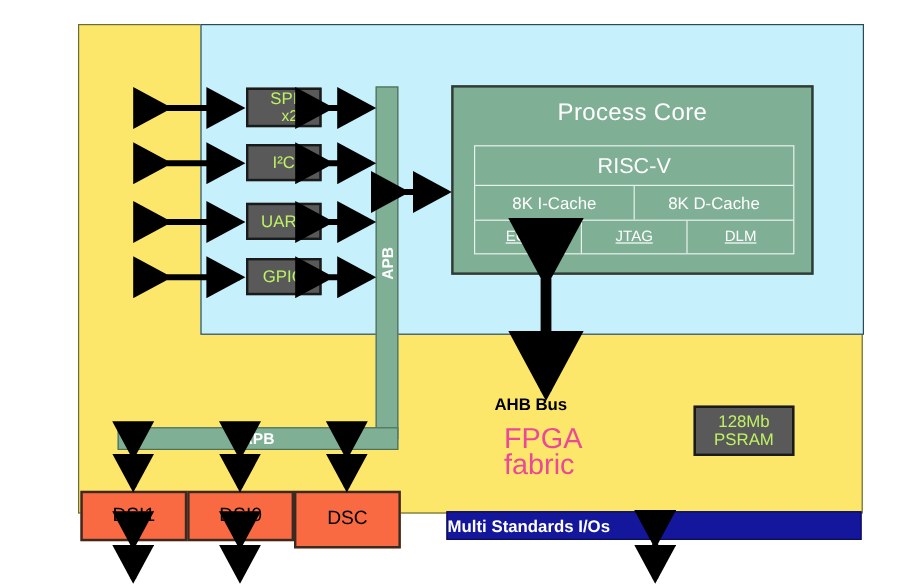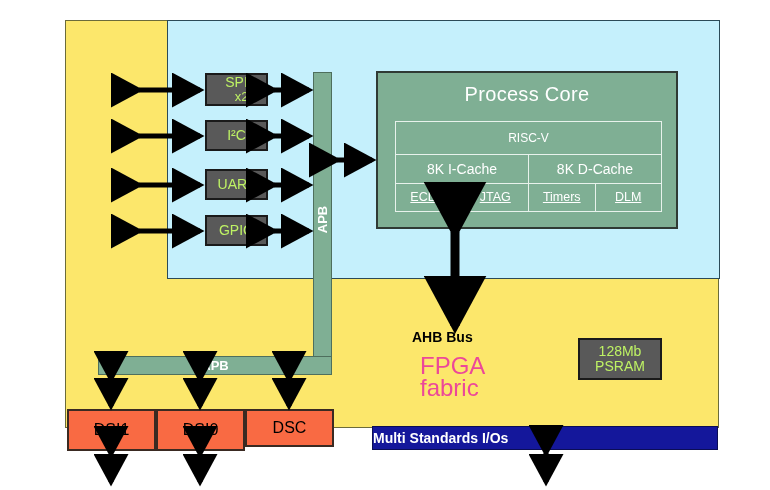--- a/index.html
+++ b/index.html
@@ -86,21 +86,21 @@
     flex: 1;
     display: flex;
     align-items: center;
     justify-content: center;
     font-size: 14px;
     color: #ffffff;
     white-space: nowrap;
   }
   .core-cell + .core-cell { border-left: 1px solid #e8f2ec; }
   .core-row-riscv { flex: 1.18; }
-  .core-row-riscv .core-cell { font-size: 12px; }
+  .core-row-riscv .core-cell { font-size: 18px; }
   .core-row-small .core-cell { font-size: 12.5px; text-decoration: underline; }
 
   
   .box-orange {
     background: #F96A43;
     border: 2px solid #3a2a22;
     color: #000000;
     display: flex;
     align-items: center;
     justify-content: center;
@@ -184,21 +184,20 @@
       </div>
 
       <div class="core-row">
         <div class="core-cell">8K I-Cache</div>
         <div class="core-cell">8K D-Cache</div>
       </div>
 
       <div class="core-row core-row-small">
         <div class="core-cell">ECLIC</div>
         <div class="core-cell">JTAG</div>
-        <div class="core-cell">Timers</div>
         <div class="core-cell">DLM</div>
       </div>
 
     </div>
   </div>
 
   <div class="abs label-plain" style="left:412px; top:329px;">AHB Bus</div>
 
   <div class="abs label-big" style="left:420px; top:352px;">FPGA</div>
 
@@ -208,21 +207,21 @@
     <div>128Mb</div>
     <div>PSRAM</div>
   </div>
 
   <div class="abs box-orange" style="left:67px; top:409px; width:89px; height:42px;">
     <span>DSI1</span>
   </div>
   <div class="abs box-orange" style="left:156px; top:409px; width:89px; height:42px;">
     <span>DSI0</span>
   </div>
-  <div class="abs box-orange" style="left:245px; top:409px; width:89px; height:38px;">
+  <div class="abs box-orange" style="left:245px; top:409px; width:89px; height:48px;">
     <span>DSC</span>
   </div>
 
   <div class="abs io-bar" style="left:372px; top:426px; width:346px; height:24px;">
     <span>Multi Standards I/Os</span>
   </div>
 
   <svg id="arrows" viewBox="0 0 770 490" width="770" height="490">
     <defs>
       <marker id="ah" markerWidth="7" markerHeight="7" refX="5.6" refY="3.5" orient="auto" markerUnits="strokeWidth">

